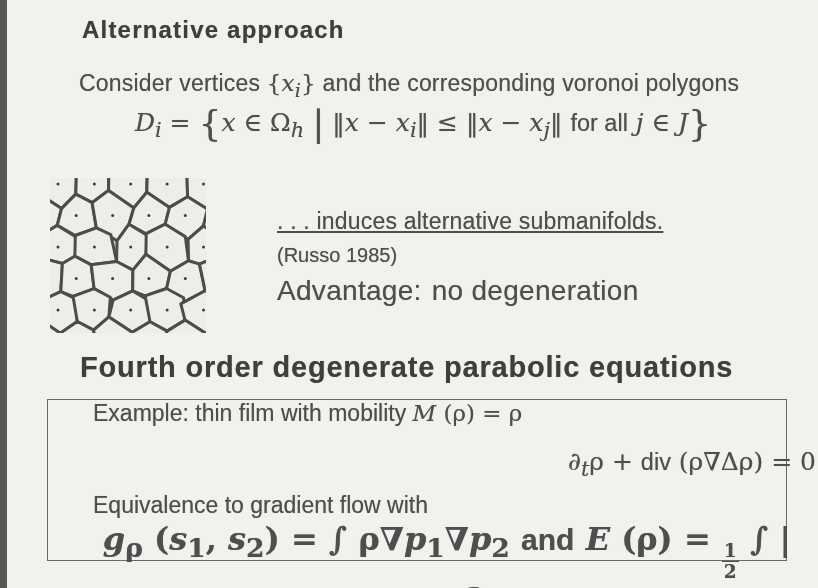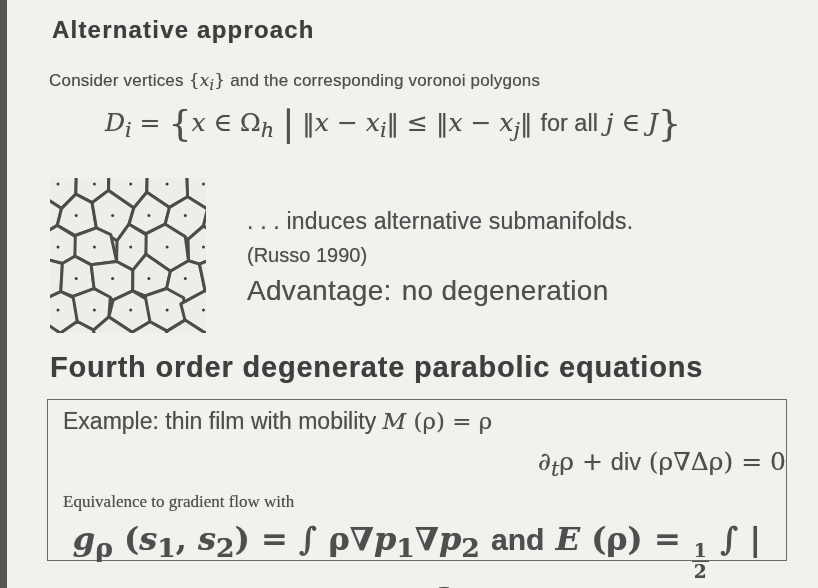--- a/index.html
+++ b/index.html
@@ -9,58 +9,58 @@
   *{margin:0;padding:0;box-sizing:border-box;}
   html,body{width:818px;height:588px;overflow:hidden;}
   body{
     font-family:"Liberation Sans",sans-serif;
     background:var(--bg);
     color:var(--text);
     position:relative;
   }
   .page{position:absolute;inset:0;width:818px;height:588px;}
   .edge-strip{position:absolute;left:0;top:0;width:7px;height:588px;background:var(--strip);}
-  .txt{text-shadow:0 0 0.7px rgba(70,70,70,.55);}
+  .txt{text-shadow:0 0 0.7px rgba(70,70,70,.55);margin-left:30px;}
   .slide-title{
     position:absolute;left:52px;top:16px;
     font-size:24px;font-weight:bold;letter-spacing:1.2px;color:var(--heading);
   }
-  .intro-line{position:absolute;left:49px;top:70px;font-size:17px;letter-spacing:0.2px;}
+  .intro-line{position:absolute;left:49px;top:70px;font-size:23px;letter-spacing:0.2px;}
   .math, .formula{font-family:"DejaVu Serif",serif;}
   .formula-display{
     position:absolute;left:33px;top:106px;width:720px;
     text-align:center;font-size:25px;font-family:"DejaVu Serif",serif;
   }
   .big{font-size:1.45em;font-weight:400;vertical-align:-0.14em;line-height:1;}
   .rm{font-family:"Liberation Sans",sans-serif;font-style:normal;font-size:0.94em;}
   .frac{display:inline-flex;flex-direction:column;vertical-align:-0.4em;font-size:0.58em;line-height:1.05;text-align:center;}
   .frac .num{border-bottom:1.5px solid currentColor;padding:0 2px;}
   .voronoi-wrap{
     position:absolute;left:50px;top:178px;width:156px;height:155px;
     background:#e7e7e3;overflow:hidden;
   }
   .voronoi-wrap svg{display:block;width:100%;height:100%;}
   .voronoi-wrap polygon{fill:#eeeee9;stroke:var(--vstroke);stroke-width:3;stroke-linejoin:round;}
   .voronoi-wrap circle{fill:#3d3d3d;stroke:none;}
   .caption{position:absolute;left:247px;top:208px;font-size:23px;}
-  .caption-line1{letter-spacing:0.2px;}
+  .caption-line1{letter-spacing:0.2px;text-decoration:underline;}
   .caption-line2{font-size:20px;margin-top:9px;}
   .caption-line3{font-size:28px;margin-top:8px;letter-spacing:0.3px;}
   .caption-line3 .adv-value{margin-left:10px;}
   .section2-title{
     position:absolute;left:50px;top:351px;
     font-size:29px;font-weight:bold;letter-spacing:0.8px;color:var(--heading);
   }
   .example-box{
     position:absolute;left:47px;top:399px;width:740px;height:162px;
     border:1.5px solid var(--box-border);background:transparent;
   }
-  .box-example{position:absolute;left:15px;top:8px;font-size:23px;}
+  .box-example{position:absolute;left:15px;top:0;font-size:23px;}
   .box-pde{position:absolute;left:0;top:47px;width:100%;text-align:right;font-size:25px;font-family:"DejaVu Serif",serif;}
-  .box-equivalence{position:absolute;left:15px;top:92px;font-size:17px;font-family:Liberation Serif, serif;}
+  .box-equivalence{position:absolute;left:15px;top:92px;font-size:23px;}
   .box-gradient{position:absolute;left:0;top:120px;width:100%;text-align:center;font-size:32px;font-family:"DejaVu Serif",serif;font-weight:bold;}
 </style>
 </head>
 <body>
 
 <div class="page">
 
   <div class="edge-strip"></div>
 
   <h1 class="slide-title txt">Alternative approach</h1>
@@ -181,21 +181,21 @@
         <circle cx="117.1" cy="195.0" r="1.5"></circle>
         <polygon points="170.1,203.8 150.3,212.8 131.4,201.5 134.5,183.6 151.4,172.0 173.1,185.8" fill="#efefe9"></polygon>
         <circle cx="153.5" cy="195.0" r="1.5"></circle>
         <polygon points="209.1,206.5 193.4,219.6 170.1,203.8 173.1,185.8 185.5,169.8 212.2,188.6" fill="#efefe9"></polygon>
         <circle cx="189.9" cy="195.0" r="1.5"></circle>
       </svg>
   </div>
 
   <div class="caption">
     <div class="caption-line1 txt">. . . induces alternative submanifolds.</div>
-    <div class="caption-line2 txt">(Russo 1990)</div>
+    <div class="caption-line2 txt">(Russo 1985)</div>
     <div class="caption-line3 txt">
       <span>Advantage:</span><span class="adv-value">no degeneration</span>
     </div>
   </div>
 
   <h2 class="section2-title txt">Fourth order degenerate parabolic equations</h2>
 
   <div class="example-box">
     <div class="box-example txt">Example: thin film with mobility <span class="math"><i>M</i> (ρ) = ρ</span></div>
     <div class="box-pde txt">∂<sub><i>t</i></sub>ρ + <span class="rm">div</span> (ρ∇Δρ) = 0</div>

